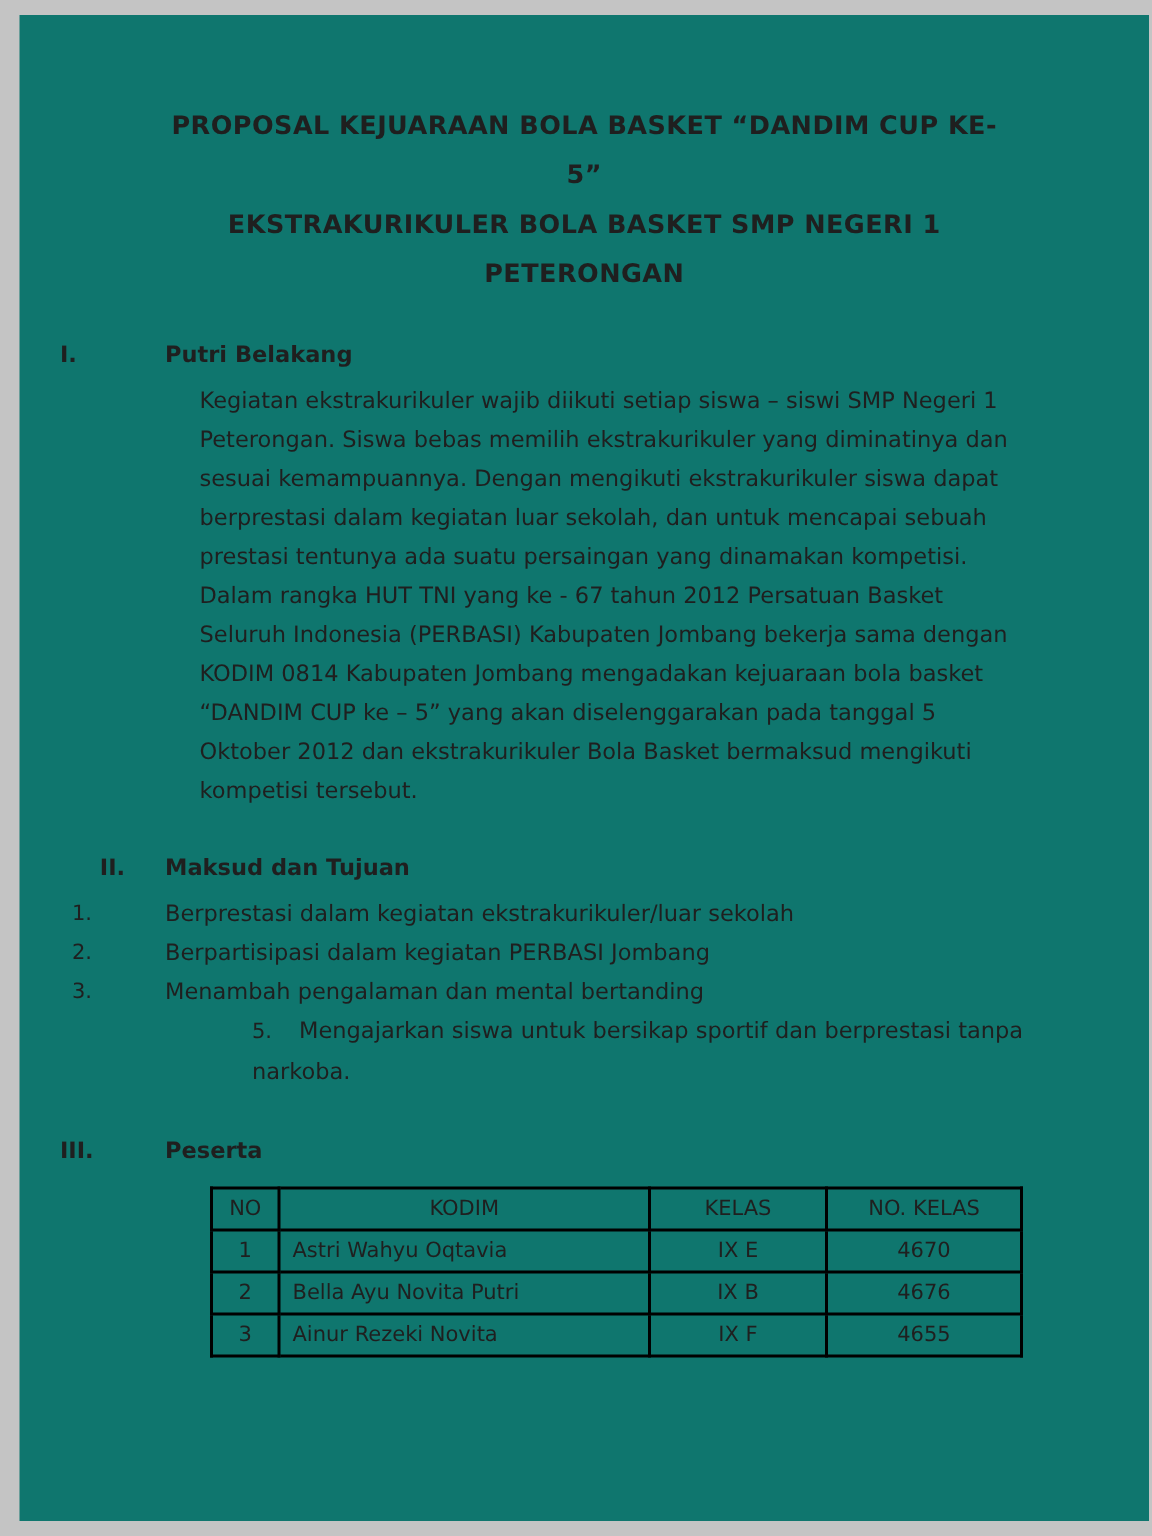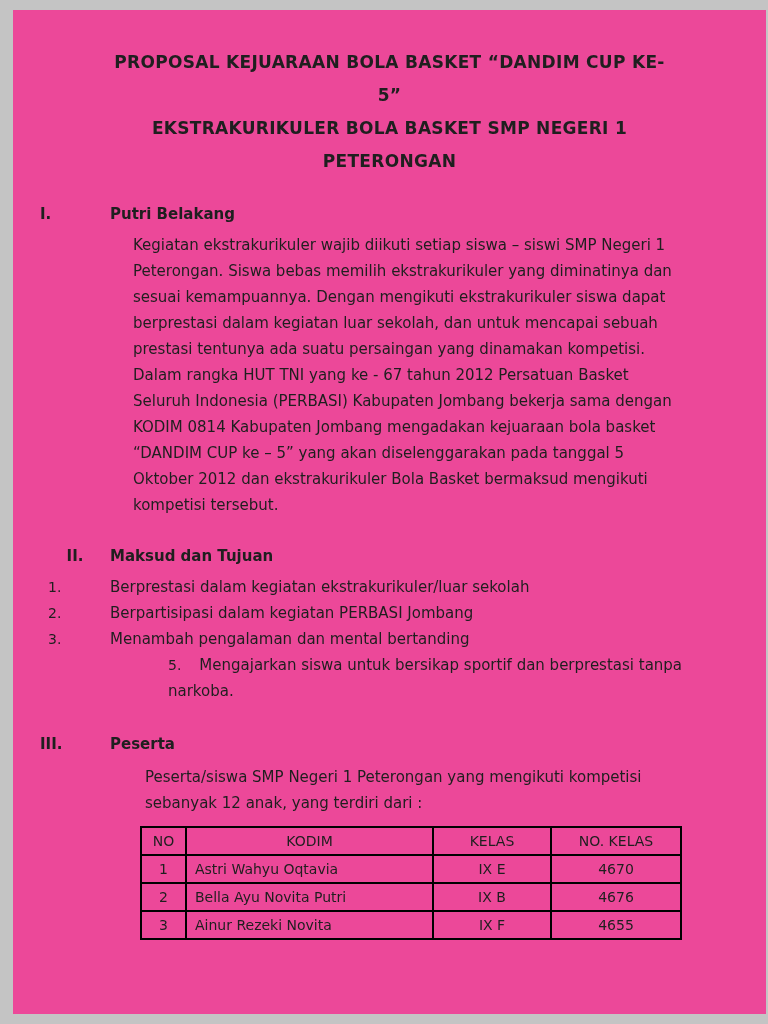--- a/index.html
+++ b/index.html
@@ -7,22 +7,22 @@
   body {
     background: #c4c4c4;
     font-family: "DejaVu Sans", "Liberation Sans", sans-serif;
     color: #1f1f1f;
     position: relative;
     overflow: hidden;
   }
   .page {
     position: absolute;
     top: 10px; left: 13px; right: 2px; bottom: 10px;
-    background: #ec4899;
-    padding-top: 36px;
+    background: #0f766e;
+    padding-top: 58px;
     overflow: hidden;
   }
   .doc-title {
     text-align: center;
     font-weight: bold;
     font-size: 17px;
     line-height: 33px;
     letter-spacing: 0.3px;
   }
   .sec-heading {
@@ -143,23 +143,20 @@
     <div class="li-indent">
       <span class="li-num2">5.</span><span>Mengajarkan siswa untuk bersikap sportif dan berprestasi tanpa narkoba.</span>
     </div>
   </div>
 
   <div class="sec-heading sec3">
     <span class="sec-num">III.</span>
     <span class="sec-title">Peserta</span>
   </div>
 
-  <div class="intro-block">
-    <p>Peserta/siswa SMP Negeri 1 Peterongan yang mengikuti kompetisi sebanyak 12 anak, yang terdiri dari :</p>
-  </div>
 
   <table class="peserta">
     <colgroup>
       <col class="col-no">
         <col class="col-nama">
         <col class="col-kelas">
         <col class="col-induk">
     </colgroup>
     <thead>
       <tr>

